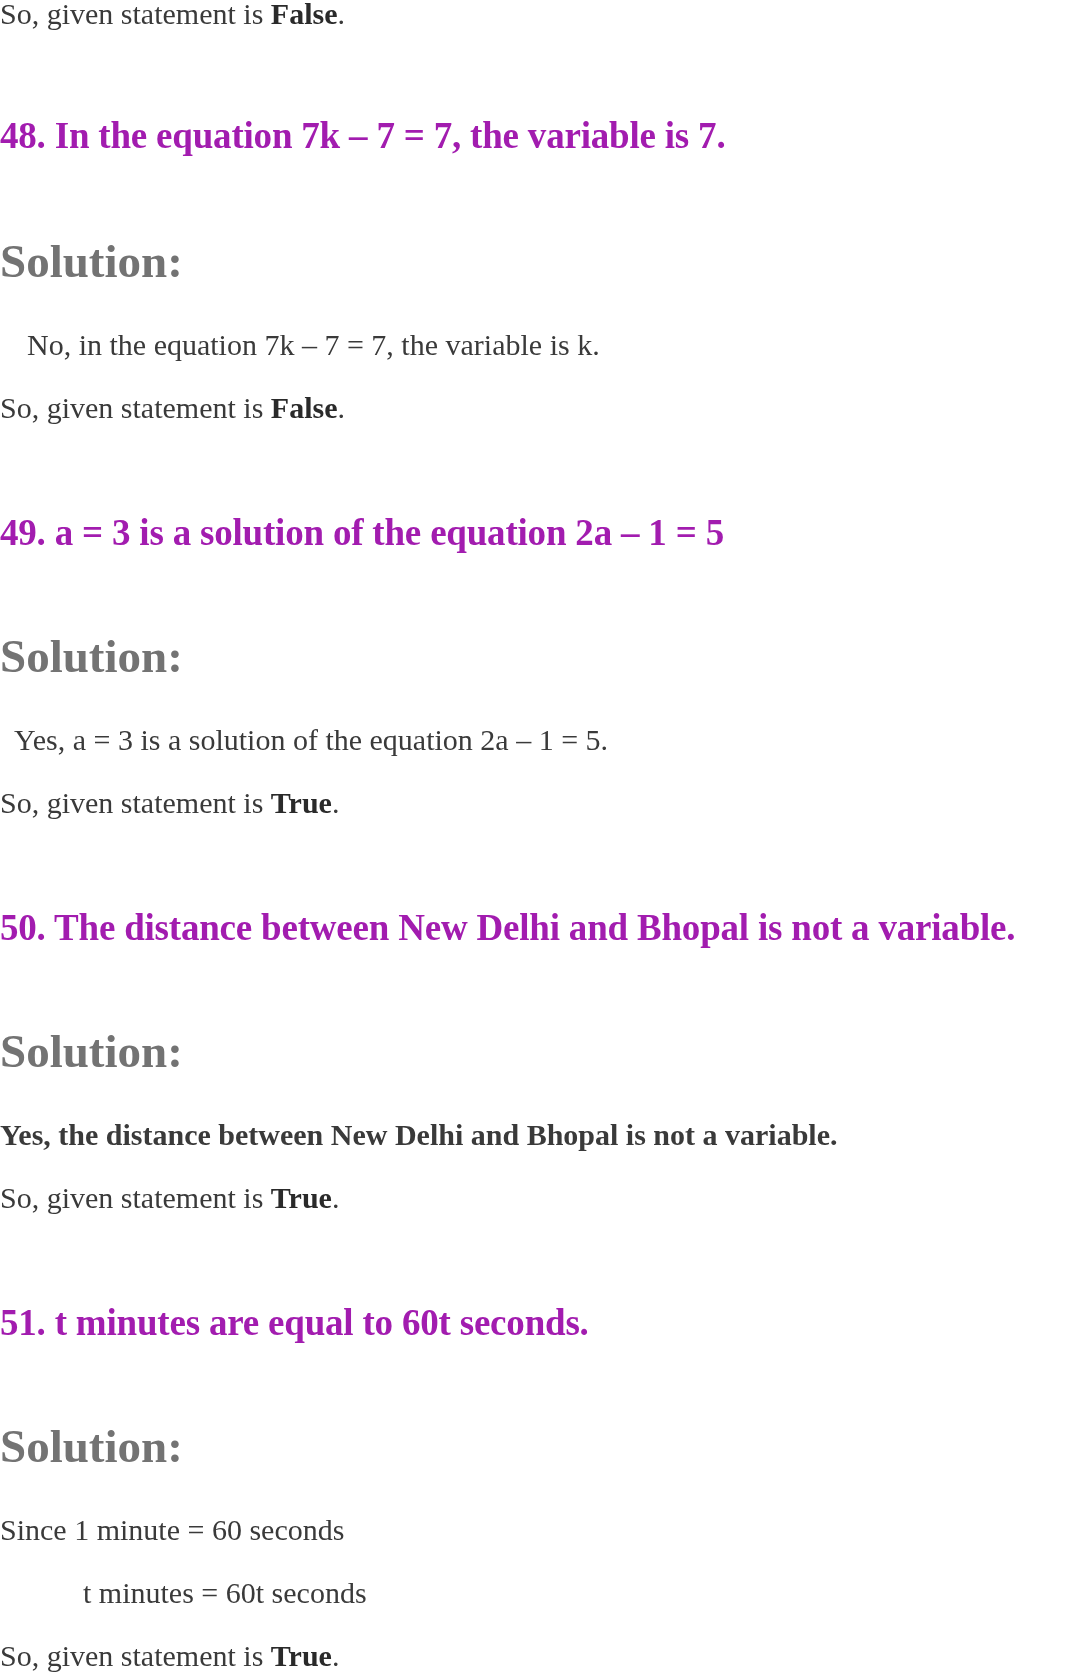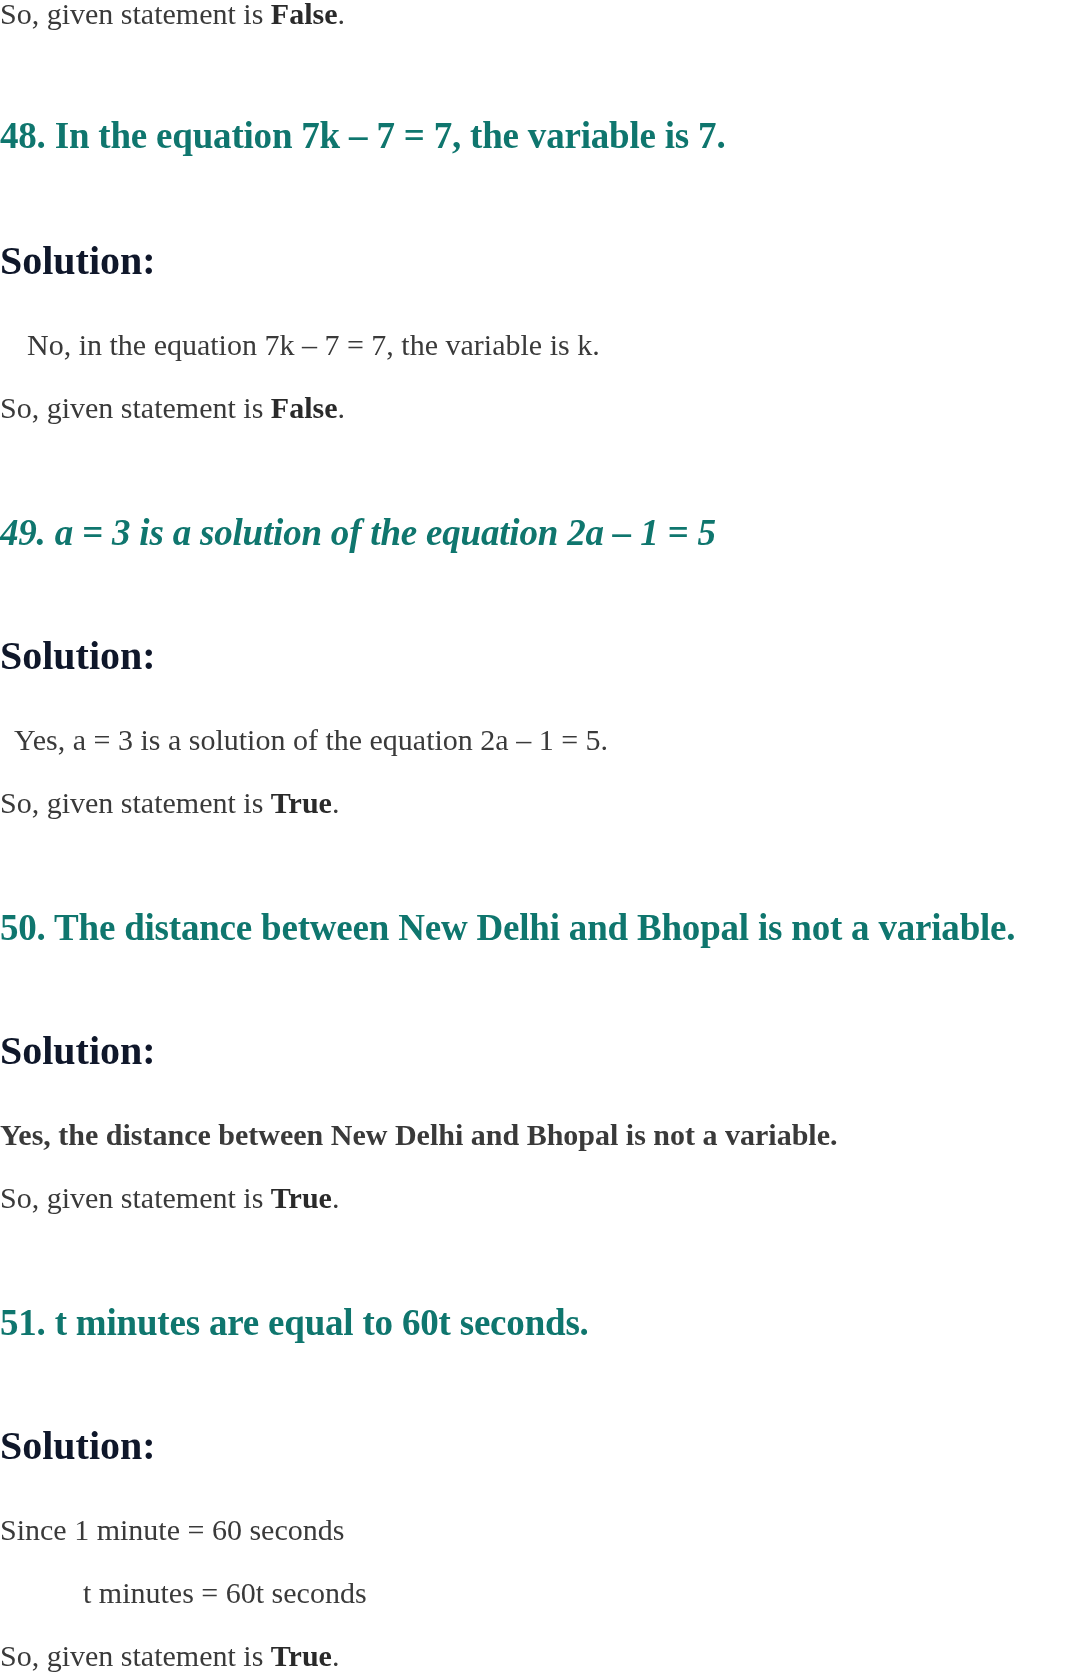--- a/index.html
+++ b/index.html
@@ -24,48 +24,48 @@
     .body-text {
       font-size: 30px;
       line-height: 36px;
       font-weight: normal;
       color: #3a3a3a;
     }
     .question {
       font-size: 37px;
       line-height: 44px;
       font-weight: bold;
-      color: #0f766e;
+      color: #a21caf;
       letter-spacing: -0.2px;
     }
     .solution-label {
-      font-size: 40px;
+      font-size: 47px;
       line-height: 42px;
       font-weight: bold;
-      color: #0f172a;
+      color: #737373;
     }
     .verdict {
       font-weight: bold;
       color: #2a2a2a;
     }
     .indent {
       left: 75px;
     }
   </style>
 </head>
 <body>
 
 <p class="line body-text" style="top:-4px;"><span>So, given statement is </span><span class="verdict">False</span><span>.</span></p>
 
 <h2 class="line question" style="top:114px;">48. In the equation 7k – 7 = 7, the variable is 7.</h2>
 <h3 class="line solution-label" style="top:240px;">Solution:</h3>
 <p class="line body-text" style="top:327px;margin-left:27px;">No, in the equation 7k – 7 = 7, the variable is k.</p>
 <p class="line body-text" style="top:390px;"><span>So, given statement is </span><span class="verdict">False</span><span>.</span></p>
 
-<h2 class="line question" style="top:511px;font-style:italic;">49. a = 3 is a solution of the equation 2a – 1 = 5</h2>
+<h2 class="line question" style="top:511px;">49. a = 3 is a solution of the equation 2a – 1 = 5</h2>
 <h3 class="line solution-label" style="top:635px;">Solution:</h3>
 <p class="line body-text" style="top:722px;margin-left:14px;">Yes, a = 3 is a solution of the equation 2a – 1 = 5.</p>
 <p class="line body-text" style="top:785px;"><span>So, given statement is </span><span class="verdict">True</span><span>.</span></p>
 
 <h2 class="line question" style="top:906px;">50. The distance between New Delhi and Bhopal is not a variable.</h2>
 <h3 class="line solution-label" style="top:1030px;">Solution:</h3>
 <p class="line body-text" style="top:1117px;font-weight:bold;">Yes, the distance between New Delhi and Bhopal is not a variable.</p>
 <p class="line body-text" style="top:1180px;"><span>So, given statement is </span><span class="verdict">True</span><span>.</span></p>
 
 <h2 class="line question" style="top:1301px;text-align:center;">51. t minutes are equal to 60t seconds.</h2>

